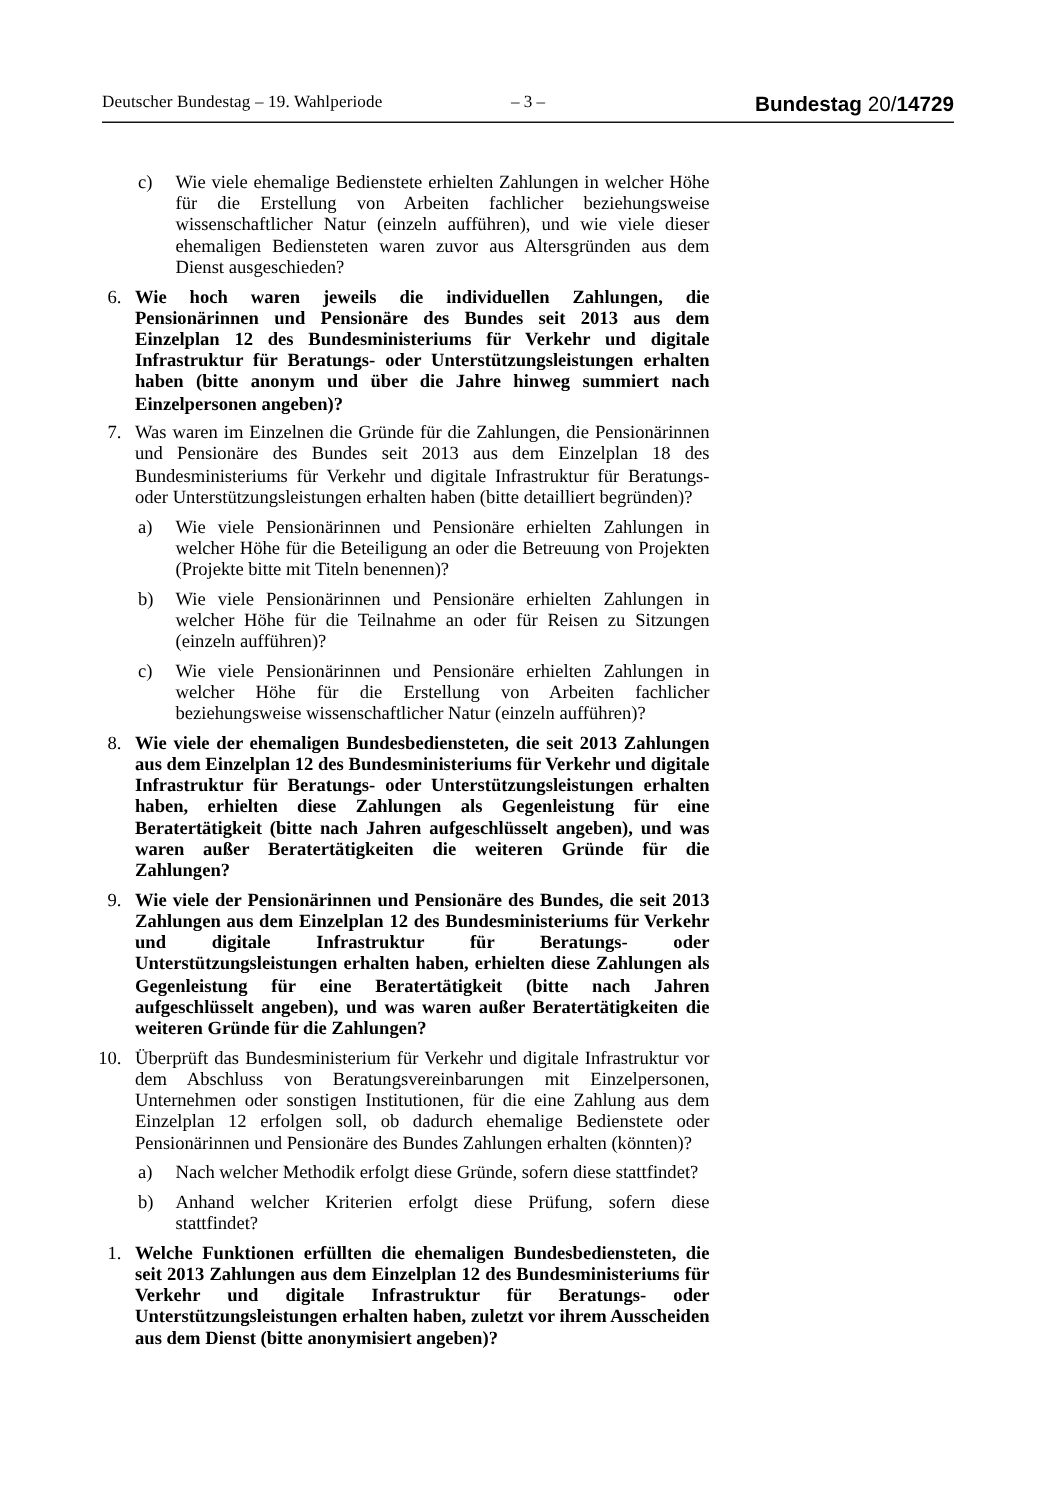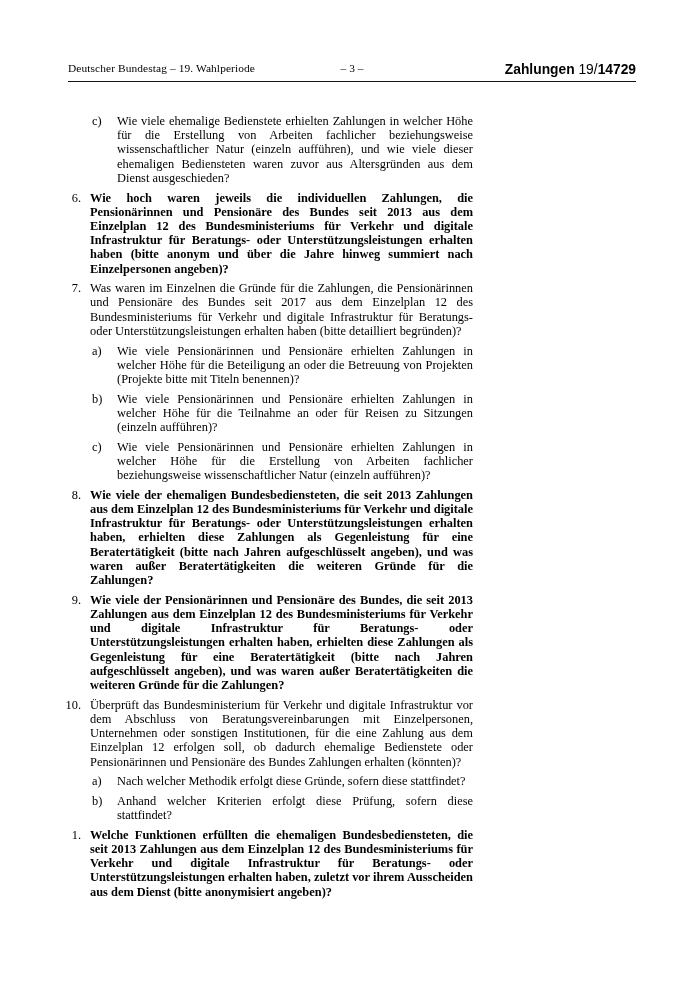--- a/index.html
+++ b/index.html
@@ -86,21 +86,21 @@
   }
 </style>
 </head>
 <body>
 
 <div class="page">
 
   <div class="header">
     <span class="header-left">Deutscher Bundestag – 19. Wahlperiode</span>
     <span class="header-center">– 3 –</span>
-    <span class="header-right"><span class="bold">Zahlungen</span>&nbsp;<span class="reg">19/</span><span class="bold">14729</span></span>
+    <span class="header-right"><span class="bold">Bundestag</span>&nbsp;<span class="reg">20/</span><span class="bold">14729</span></span>
   </div>
 
   <div class="content">
 
     <div class="item">
       <span class="marker"></span>
       <div class="item-body">
         <div class="sub">
           <span class="marker">c)</span>
           <p>Wie viele ehemalige Bedienstete erhielten Zahlungen in welcher Höhe für die Erstellung von Arbeiten fachlicher beziehungsweise wissenschaftlicher Natur (einzeln aufführen), und wie viele dieser ehemaligen Bediensteten waren zuvor aus Altersgründen aus dem Dienst ausgeschieden?</p>
@@ -111,21 +111,21 @@
     <div class="item">
       <span class="marker">6.</span>
       <div class="item-body">
         <p>Wie hoch waren jeweils die individuellen Zahlungen, die Pensionärinnen und Pensionäre des Bundes seit 2013 aus dem Einzelplan 12 des Bundesministeriums für Verkehr und digitale Infrastruktur für Beratungs- oder Unterstützungsleistungen erhalten haben (bitte anonym und über die Jahre hinweg summiert nach Einzelpersonen angeben)?</p>
       </div>
     </div>
 
     <div class="item">
       <span class="marker">7.</span>
       <div class="item-body">
-        <p>Was waren im Einzelnen die Gründe für die Zahlungen, die Pensionärinnen und Pensionäre des Bundes seit 2017 aus dem Einzelplan 12 des Bundesministeriums für Verkehr und digitale Infrastruktur für Beratungs- oder Unterstützungsleistungen erhalten haben (bitte detailliert begründen)?</p>
+        <p>Was waren im Einzelnen die Gründe für die Zahlungen, die Pensionärinnen und Pensionäre des Bundes seit 2013 aus dem Einzelplan 18 des Bundesministeriums für Verkehr und digitale Infrastruktur für Beratungs- oder Unterstützungsleistungen erhalten haben (bitte detailliert begründen)?</p>
         <div class="sub">
           <span class="marker">a)</span>
           <p>Wie viele Pensionärinnen und Pensionäre erhielten Zahlungen in welcher Höhe für die Beteiligung an oder die Betreuung von Projekten (Projekte bitte mit Titeln benennen)?</p>
         </div>
         <div class="sub">
           <span class="marker">b)</span>
           <p>Wie viele Pensionärinnen und Pensionäre erhielten Zahlungen in welcher Höhe für die Teilnahme an oder für Reisen zu Sitzungen (einzeln aufführen)?</p>
         </div>
         <div class="sub">
           <span class="marker">c)</span>

